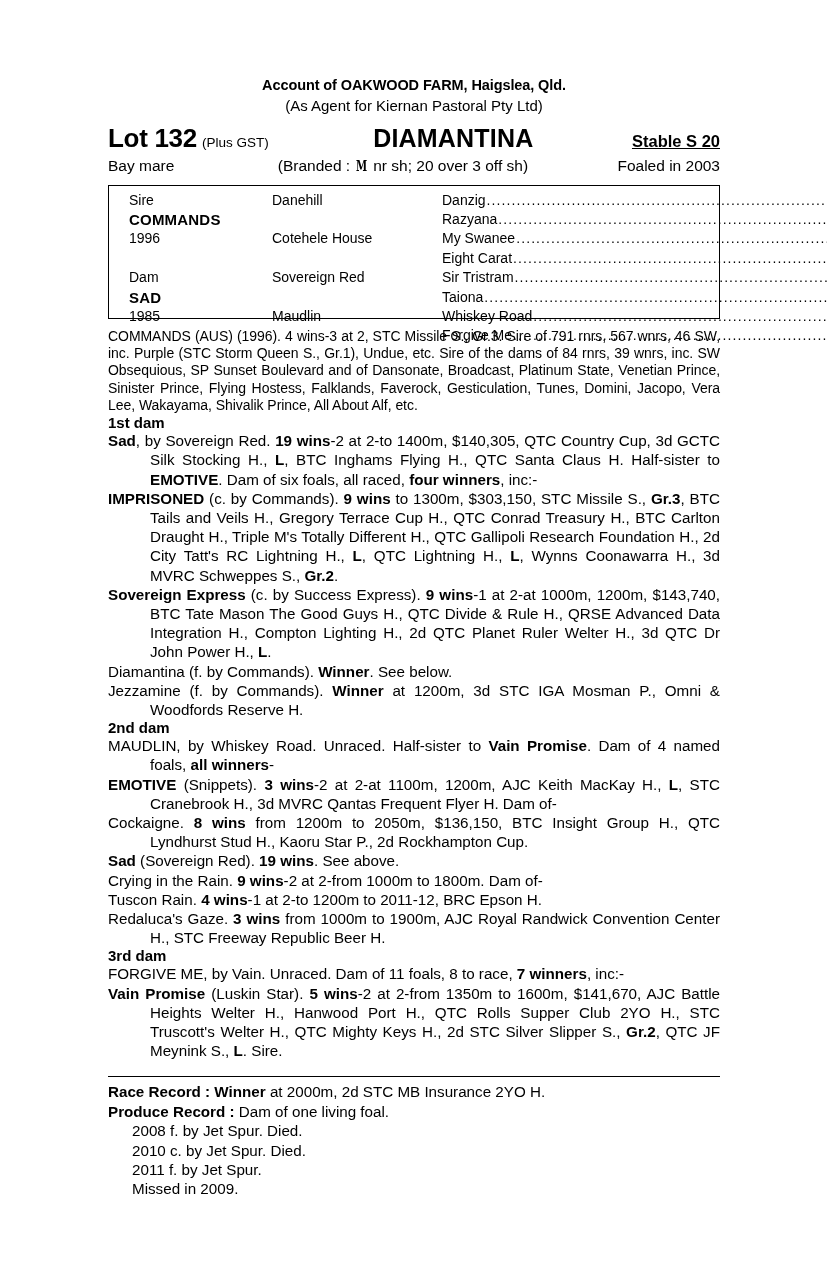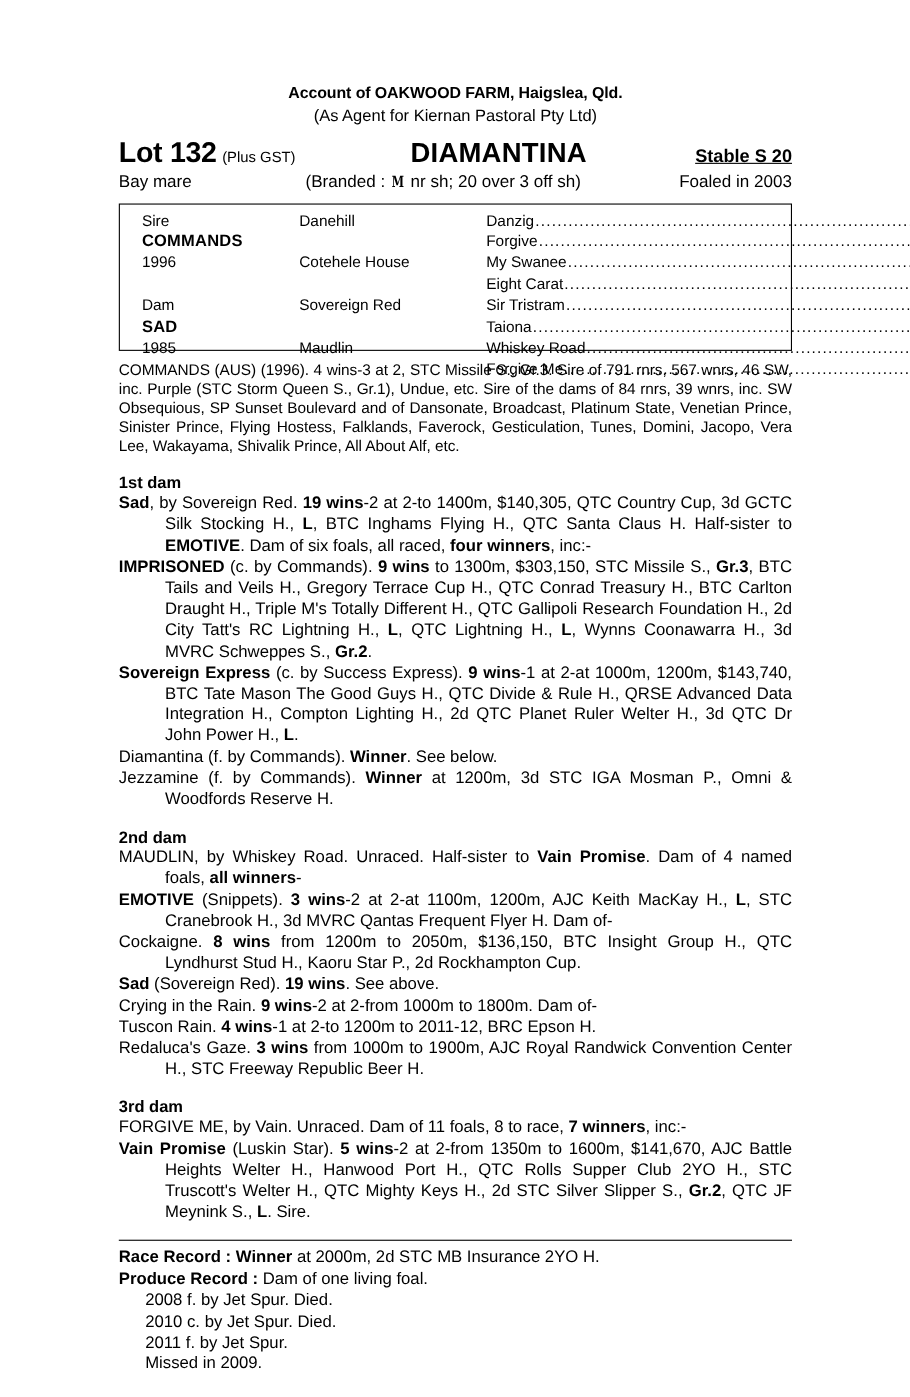--- a/index.html
+++ b/index.html
@@ -139,21 +139,20 @@
     line-height: 17.3px;
     text-align: justify;
     text-justify: inter-word;
     letter-spacing: -0.05px;
   }
 
   
   .damhead {
     font-weight: bold;
     font-size: 15px;
-    margin-top: 17px;
     margin-bottom: 0px;
   }
   p.e {
     margin: 0;
     font-size: 15.2px;
     line-height: 19.2px;
     text-align: justify;
     text-justify: inter-word;
   }
   .ind0 { margin-left: 0px;   text-indent: 0; padding-left: 42px; }
@@ -213,21 +212,21 @@
               <span class="a">Danzig</span>
               <span class="dots">..........................................................................................</span>
             </span>
           </span>
         </div>
     <div class="pedrow">
           <span class="c1 pedname">COMMANDS</span>
           <span class="c2"></span>
           <span class="c3">
             <span class="gp">
-              <span class="a">Forgive</span>
+              <span class="a">Razyana</span>
               <span class="dots">..........................................................................................</span>
             </span>
           </span>
         </div>
     <div class="pedrow">
           <span class="c1">1996</span>
           <span class="c2">Cotehele House</span>
           <span class="c3">
             <span class="gp">
               <span class="a">My Swanee</span>

